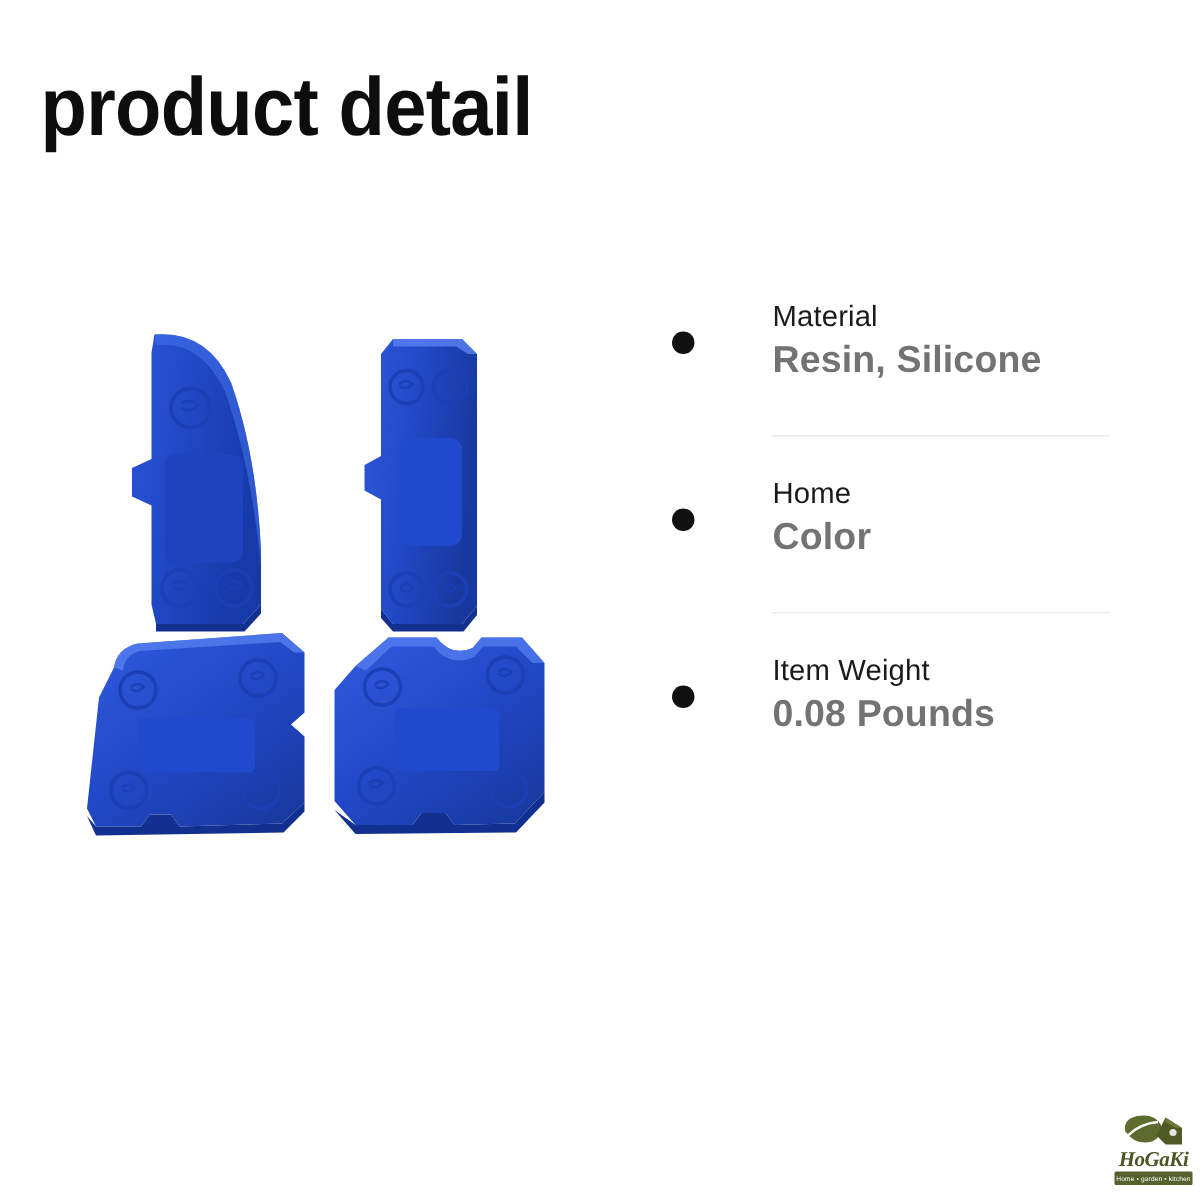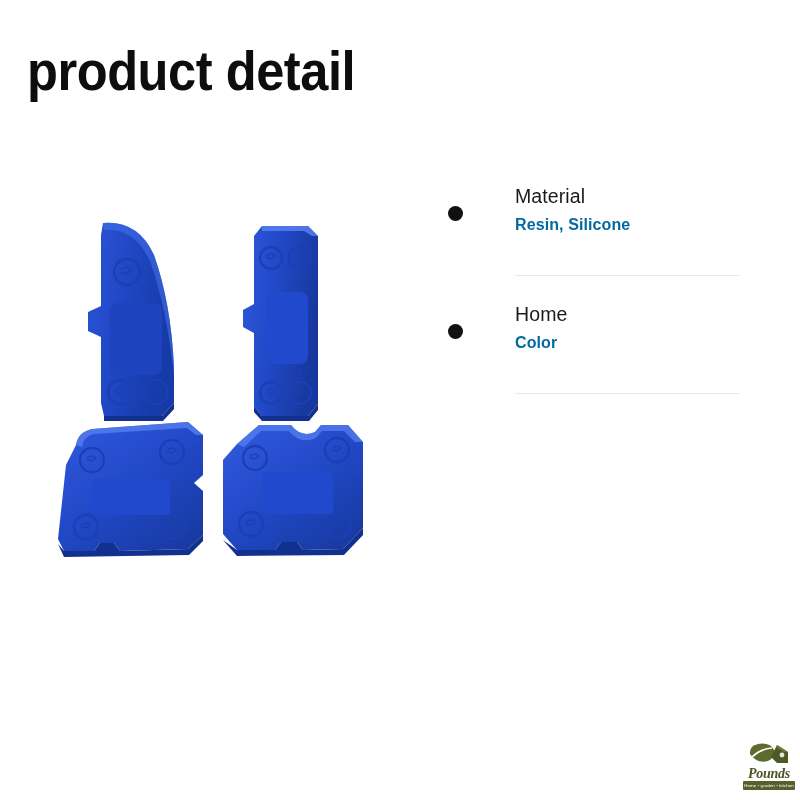--- a/index.html
+++ b/index.html
@@ -43,21 +43,21 @@
 
   .tool {
     position: absolute;
   }
   .tool svg { display: block; overflow: visible; }
 
   
   .spec-panel {
     position: absolute;
     left: 440px;
-    top: 170px;
+    top: 185px;
     width: 300px;
   }
   .spec-row {
     position: relative;
     min-height: 118px;
   }
   .spec-row.last { min-height: 80px; }
 
   .spec-bullet {
     position: absolute;
@@ -73,24 +73,24 @@
     padding-top: 13px;
   }
   .spec-label {
     font-size: 19.5px;
     line-height: 27px;
     font-weight: 400;
     color: #1a1a1a;
     letter-spacing: 0.1px;
   }
   .spec-value {
-    font-size: 16px;
+    font-size: 25px;
     line-height: 28px;
     font-weight: 700;
-    color: #0369a1;
+    color: #737373;
     letter-spacing: 0.1px;
     margin-top: 1px;
   }
   .spec-divider {
     position: absolute;
     left: 75px;
     right: 0;
     bottom: 12px;
     height: 1px;
     background: #e9e9e9;
@@ -274,27 +274,34 @@
 
   <div class="spec-row">
     <span class="spec-bullet"></span>
     <div class="spec-text">
       <div class="spec-label">Home</div>
       <div class="spec-value">Color</div>
     </div>
     <span class="spec-divider"></span>
   </div>
 
+  <div class="spec-row last">
+    <span class="spec-bullet"></span>
+    <div class="spec-text">
+      <div class="spec-label">Item Weight</div>
+      <div class="spec-value">0.08 Pounds</div>
+    </div>
+  </div>
 </div>
 
 <div class="logo">
   <div class="logo-mark">
     <svg width="46" height="26" viewBox="0 0 46 26">
       <path d="M4 13 Q3 5 12 3 Q24 1 28 9 Q30 16 22 20 Q11 23 4 13 Z" fill="#5E6B2E"></path>
       <path d="M6 16 Q14 8 26 7" stroke="#ffffff" stroke-width="1.6" fill="none"></path>
       <path d="M31 4 L42 11 L42 22 L31 22 L25 16 Z" fill="#4E5A26"></path>
       <path d="M31 4 L42 11 L38 11 L31 7 Z" fill="#6B7A35"></path>
       <circle cx="36" cy="14" r="2.4" fill="#ffffff" opacity="0.85"></circle>
     </svg>
   </div>
-  <div class="logo-word">Pounds</div>
+  <div class="logo-word">HoGaKi</div>
   <div class="logo-tagline">Home • garden • kitchen</div>
 </div>
 
 </body></html>

